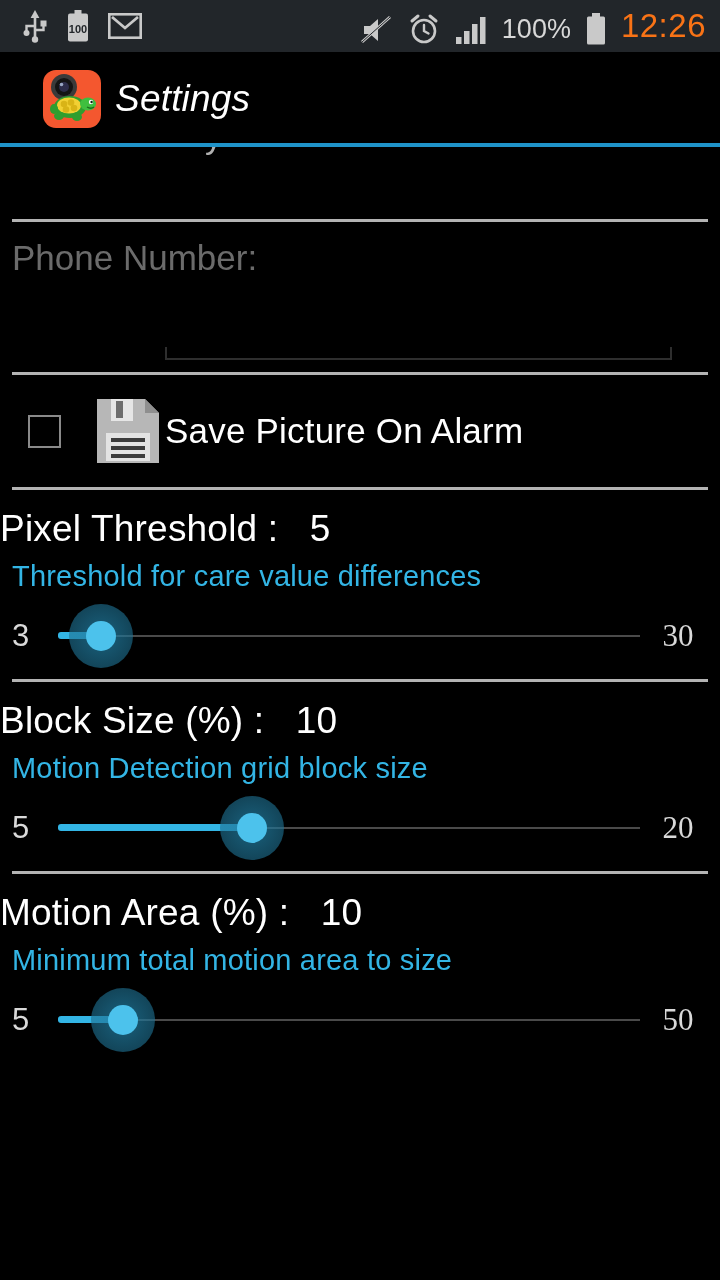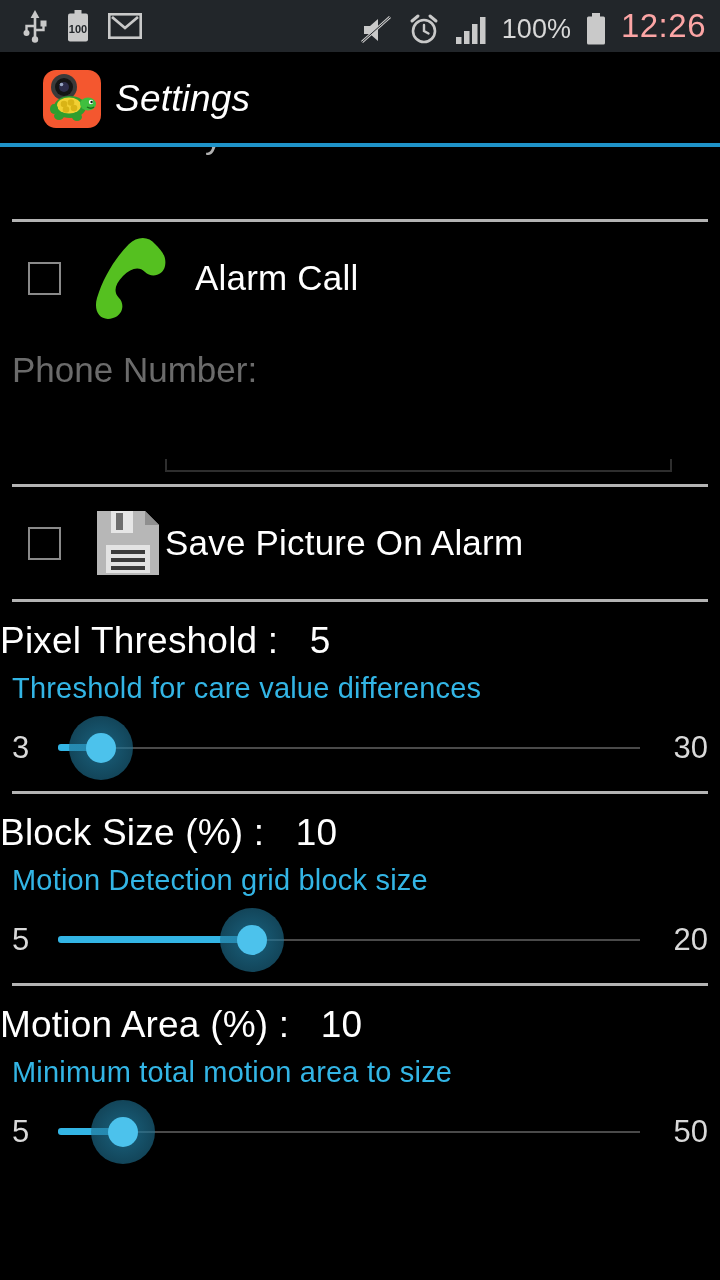--- a/index.html
+++ b/index.html
@@ -26,21 +26,21 @@
   }
   .sb-left  { display:flex; align-items:center; gap:18px; padding-left:22px; }
   .sb-spacer{ flex:1; }
   .sb-right { display:flex; align-items:flex-end; gap:14px; padding-right:14px; }
 
   .sb-icon { display:block; }
   .sb-pct {
     color:#d8d8d8; font-size:27px; letter-spacing:0px;
   }
   .sb-clock {
-    color:#fca5a5; font-size:33px; letter-spacing:0.5px;
+    color:#f97316; font-size:33px; letter-spacing:0.5px;
   }
 
   
   .actionbar {
     position:absolute; top:52px; left:0;
     width:720px; height:93px;
     background:#000;
     display:flex; align-items:center;
     padding-left:43px;
   }
@@ -154,21 +154,21 @@
   }
   .slider-row {
     display:flex; align-items:center;
     height:74px; margin-top:6px;
     padding:0 12px 0 12px;
   }
   .bound {
     color:#d9d9d9; font-size:31px;
     flex:none; width:38px;
   }
-  .bound.max { text-align:right; width:60px; }
+  .bound.max { text-align:center; width:60px;font-family:Liberation Serif, serif; }
   .track-wrap {
     flex:1; position:relative; height:64px;
     margin:0 8px;
   }
   .track {
     position:absolute; top:31px; left:0;
     width:100%; height:2px; background:#4a4a4a;
   }
   .track-fill {
     position:absolute; top:28px; left:0;
@@ -297,37 +297,20 @@
   <div class="accent-underline"></div>
 
   <div class="content">
 
     <div class="clipped-row">
       <span class="clipped-ghost">y</span>
     </div>
 
     <div class="divider"></div>
 
-    <div class="check-row phone">
-      <span class="checkbox"></span>
-      <span class="row-icon">
-        <svg width="104" height="96" viewBox="0 0 104 96">
-          <path d="M76 14
-                   C70 6 58 6 50 14
-                   C36 28 24 48 18 68
-                   C14 82 22 92 34 88
-                   C44 85 46 74 40 68
-                   C34 62 36 54 44 46
-                   C52 38 60 36 66 42
-                   C72 48 84 46 86 36
-                   C88 26 82 20 76 14 Z" fill="#55c020"></path>
-        </svg>
-      </span>
-      <span class="row-label">Alarm Call</span>
-    </div>
 
     <div class="field-block">
       <span class="field-label">Phone Number:</span>
       <span class="edittext">
         <span class="tick-l"></span>
         <span class="tick-r"></span>
         <span class="line"></span>
         <input type="text" placeholder="" style="">
       </span>
     </div>

